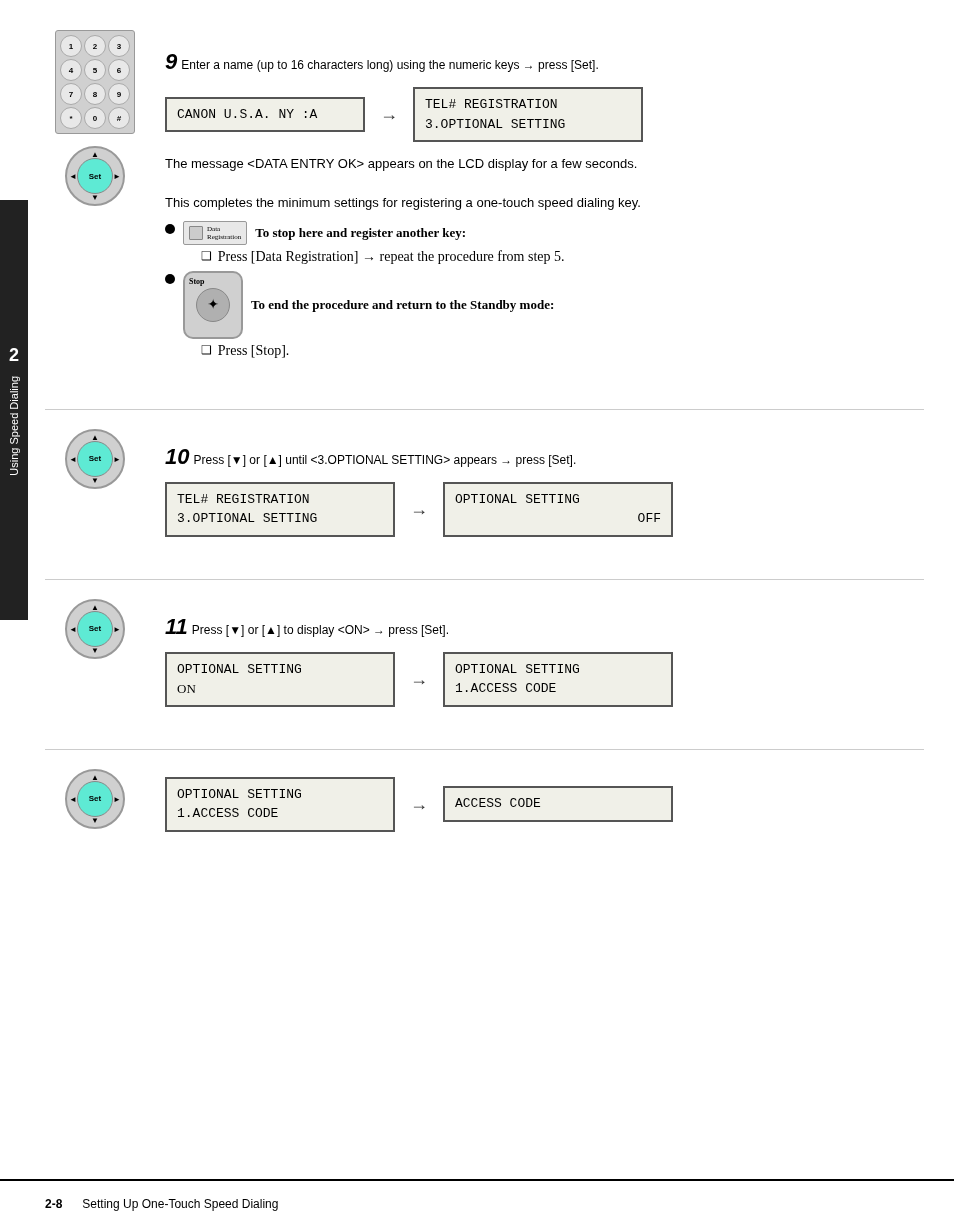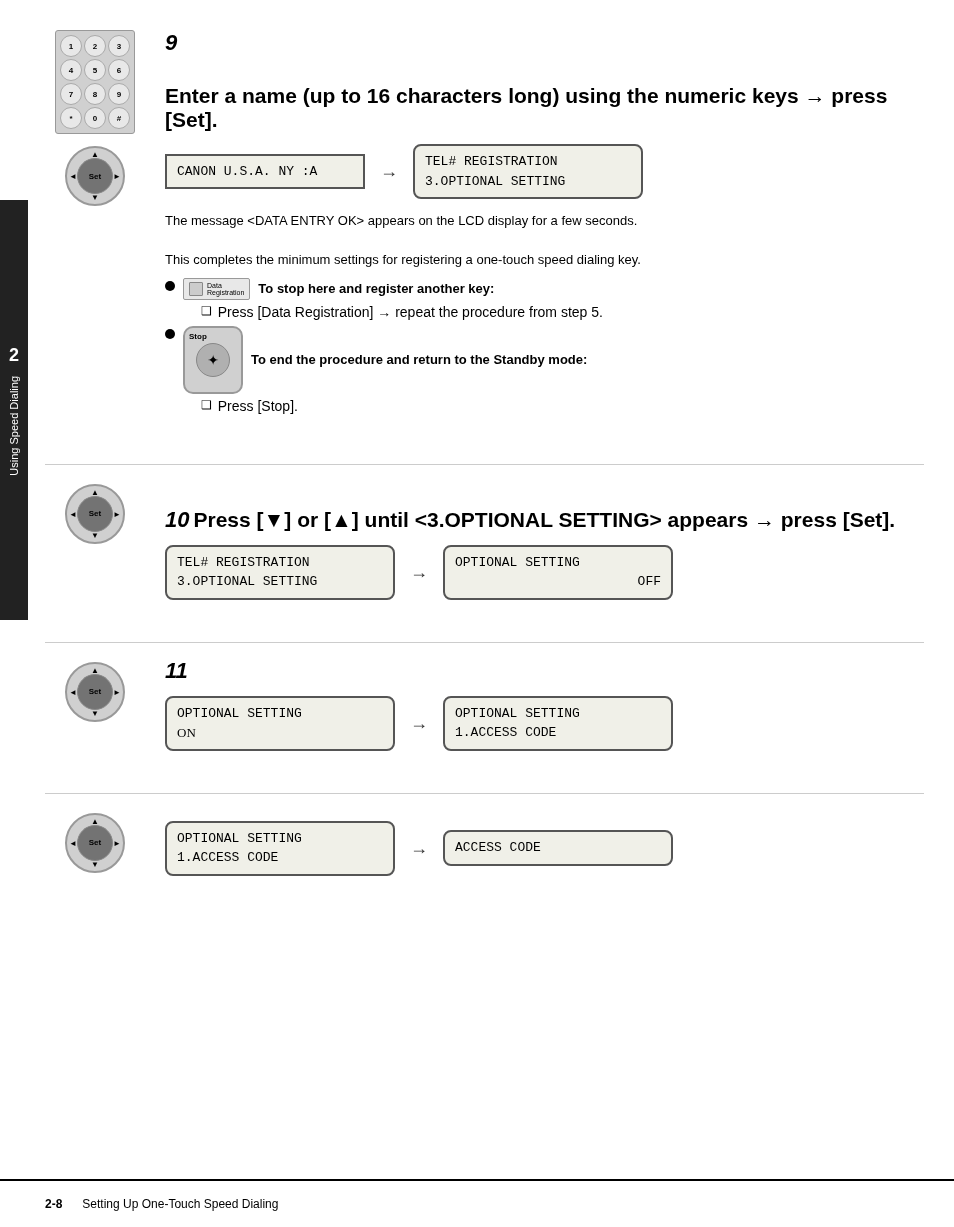--- a/index.html
+++ b/index.html
@@ -70,22 +70,22 @@
     }
 
     .step-number {
       font-size: 22px;
       font-weight: bold;
       font-style: italic;
       margin-right: 4px;
     }
 
     .step-title {
-      font-size: 21px;
-      font-weight: bold;
+      font-size: 12px;
+      font-weight: normal;
       display: inline;
       margin-top: 28px;
     }
 
     .step-body {
       margin-top: 10px;
       font-size: 13px;
       line-height: 1.5;
     }
 
@@ -122,21 +122,21 @@
       display: flex;
       align-items: center;
       justify-content: center;
       position: relative;
       margin: 4px auto;
     }
     .set-button-inner {
       width: 36px;
       height: 36px;
       border-radius: 50%;
-      background: #737373;
+      background: #5eead4;
       border: 1px solid #888;
       display: flex;
       align-items: center;
       justify-content: center;
       font-size: 8px;
       font-weight: bold;
     }
     .set-button-arrows {
       position: absolute;
       width: 100%;
@@ -163,30 +163,30 @@
       border: 2px solid #555;
       background: #f0f0e8;
       padding: 6px 10px;
       font-family: 'Courier New', monospace;
       font-size: 13px;
       min-width: 200px;
       line-height: 1.5;
     }
     .lcd-box-wide {
       min-width: 230px;
-      border-radius: 8px;
     }
     .arrow-symbol {
       font-size: 18px;
       color: #333;
     }
 
     
     .bullet-section {
       margin: 8px 0 20px 0;
+      font-family: Liberation Serif, serif;
     }
     .bullet-item {
       display: flex;
       align-items: flex-start;
       margin-bottom: 6px;
     }
     .bullet-dot {
       width: 10px;
       height: 10px;
       background: #000;
@@ -437,20 +437,21 @@
           <span class="arrow-left">◄</span>
           <span class="arrow-right">►</span>
         </div>
         <div class="set-button-inner">Set</div>
       </div>
     </div>
 
     <div class="step-content">
       <div class="step-header">
         <span class="step-number">11</span>
+        <span class="step-title">Press [▼] or [▲] to display &lt;ON&gt; → press [Set].</span>
       </div>
       <div class="lcd-row">
         <div class="lcd-box lcd-box-wide">
           <div>OPTIONAL SETTING</div>
           <div style="text-align:left;font-family:Liberation Serif, serif;">ON</div>
         </div>
         <span class="arrow-symbol">→</span>
         <div class="lcd-box lcd-box-wide">
           <div>OPTIONAL SETTING</div>
           <div>1.ACCESS CODE</div>

